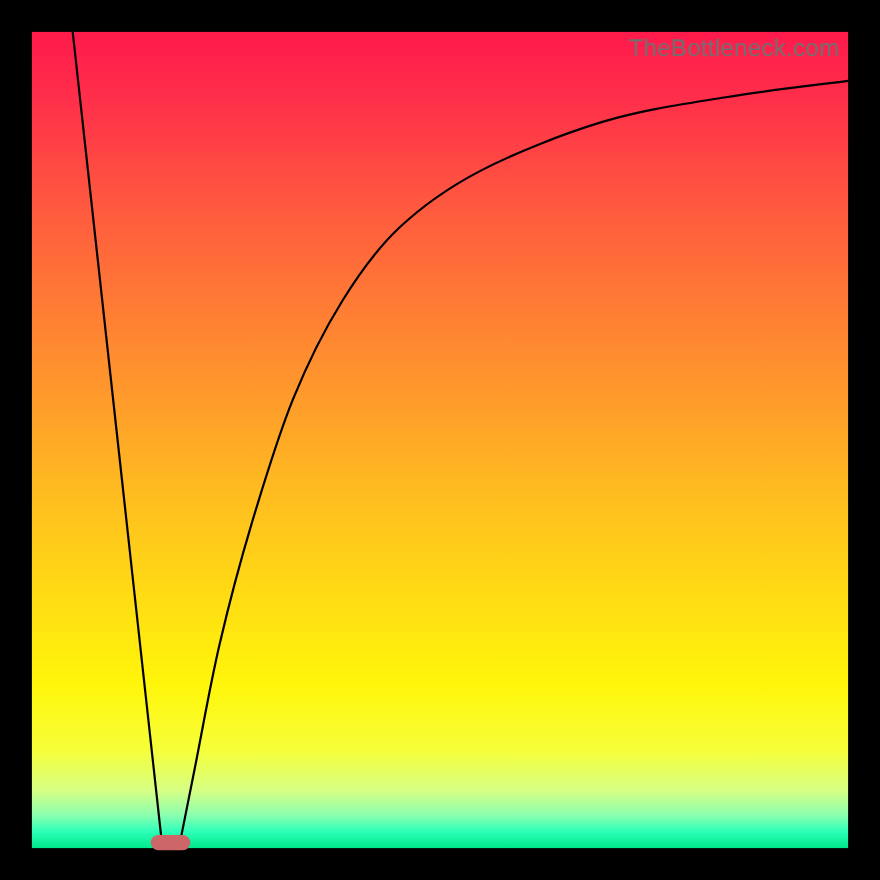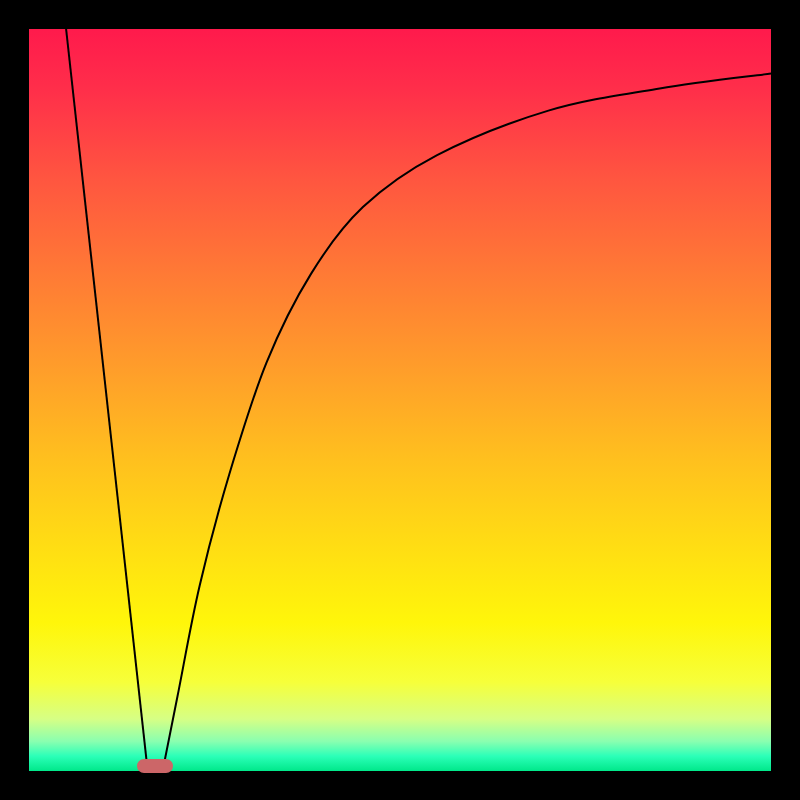--- a/index.html
+++ b/index.html
@@ -65,20 +65,21 @@
     border-radius: 8px;
     transform: translate(-50%, -50%);
   }
 </style>
 </head>
 <body>
 
 <div class="frame">
   <div class="plot-area">
 
+    <div class="watermark">TheBottleneck.com</div>
 
     <svg class="curve-layer" viewBox="0 0 742 742" preserveAspectRatio="none">
       <path id="path-left" fill="none" stroke="#000" stroke-width="2" d="M37.1 0.0 L118.7 742.0"></path>
       <path id="path-right" fill="none" stroke="#000" stroke-width="2" d="M133.6 742.0 C136.0 729.6, 142.2 698.7, 148.4 667.8 C154.6 636.9, 162.0 593.6, 170.7 556.5 C179.3 519.4, 189.2 482.3, 200.3 445.2 C211.5 408.1, 223.8 367.3, 237.4 333.9 C251.0 300.5, 265.9 270.8, 282.0 244.9 C298.0 218.9, 312.9 197.9, 333.9 178.1 C354.9 158.3, 377.2 142.2, 408.1 126.1 C439.0 110.1, 482.3 92.8, 519.4 81.6 C556.5 70.5, 593.6 65.5, 630.7 59.4 C667.8 53.2, 723.5 47.0, 742.0 44.5"></path>
     </svg>
 
     <div class="marker" id="marker" style="left: 126.14px; top: 736.806px;"></div>
   </div>
 </div>
 

